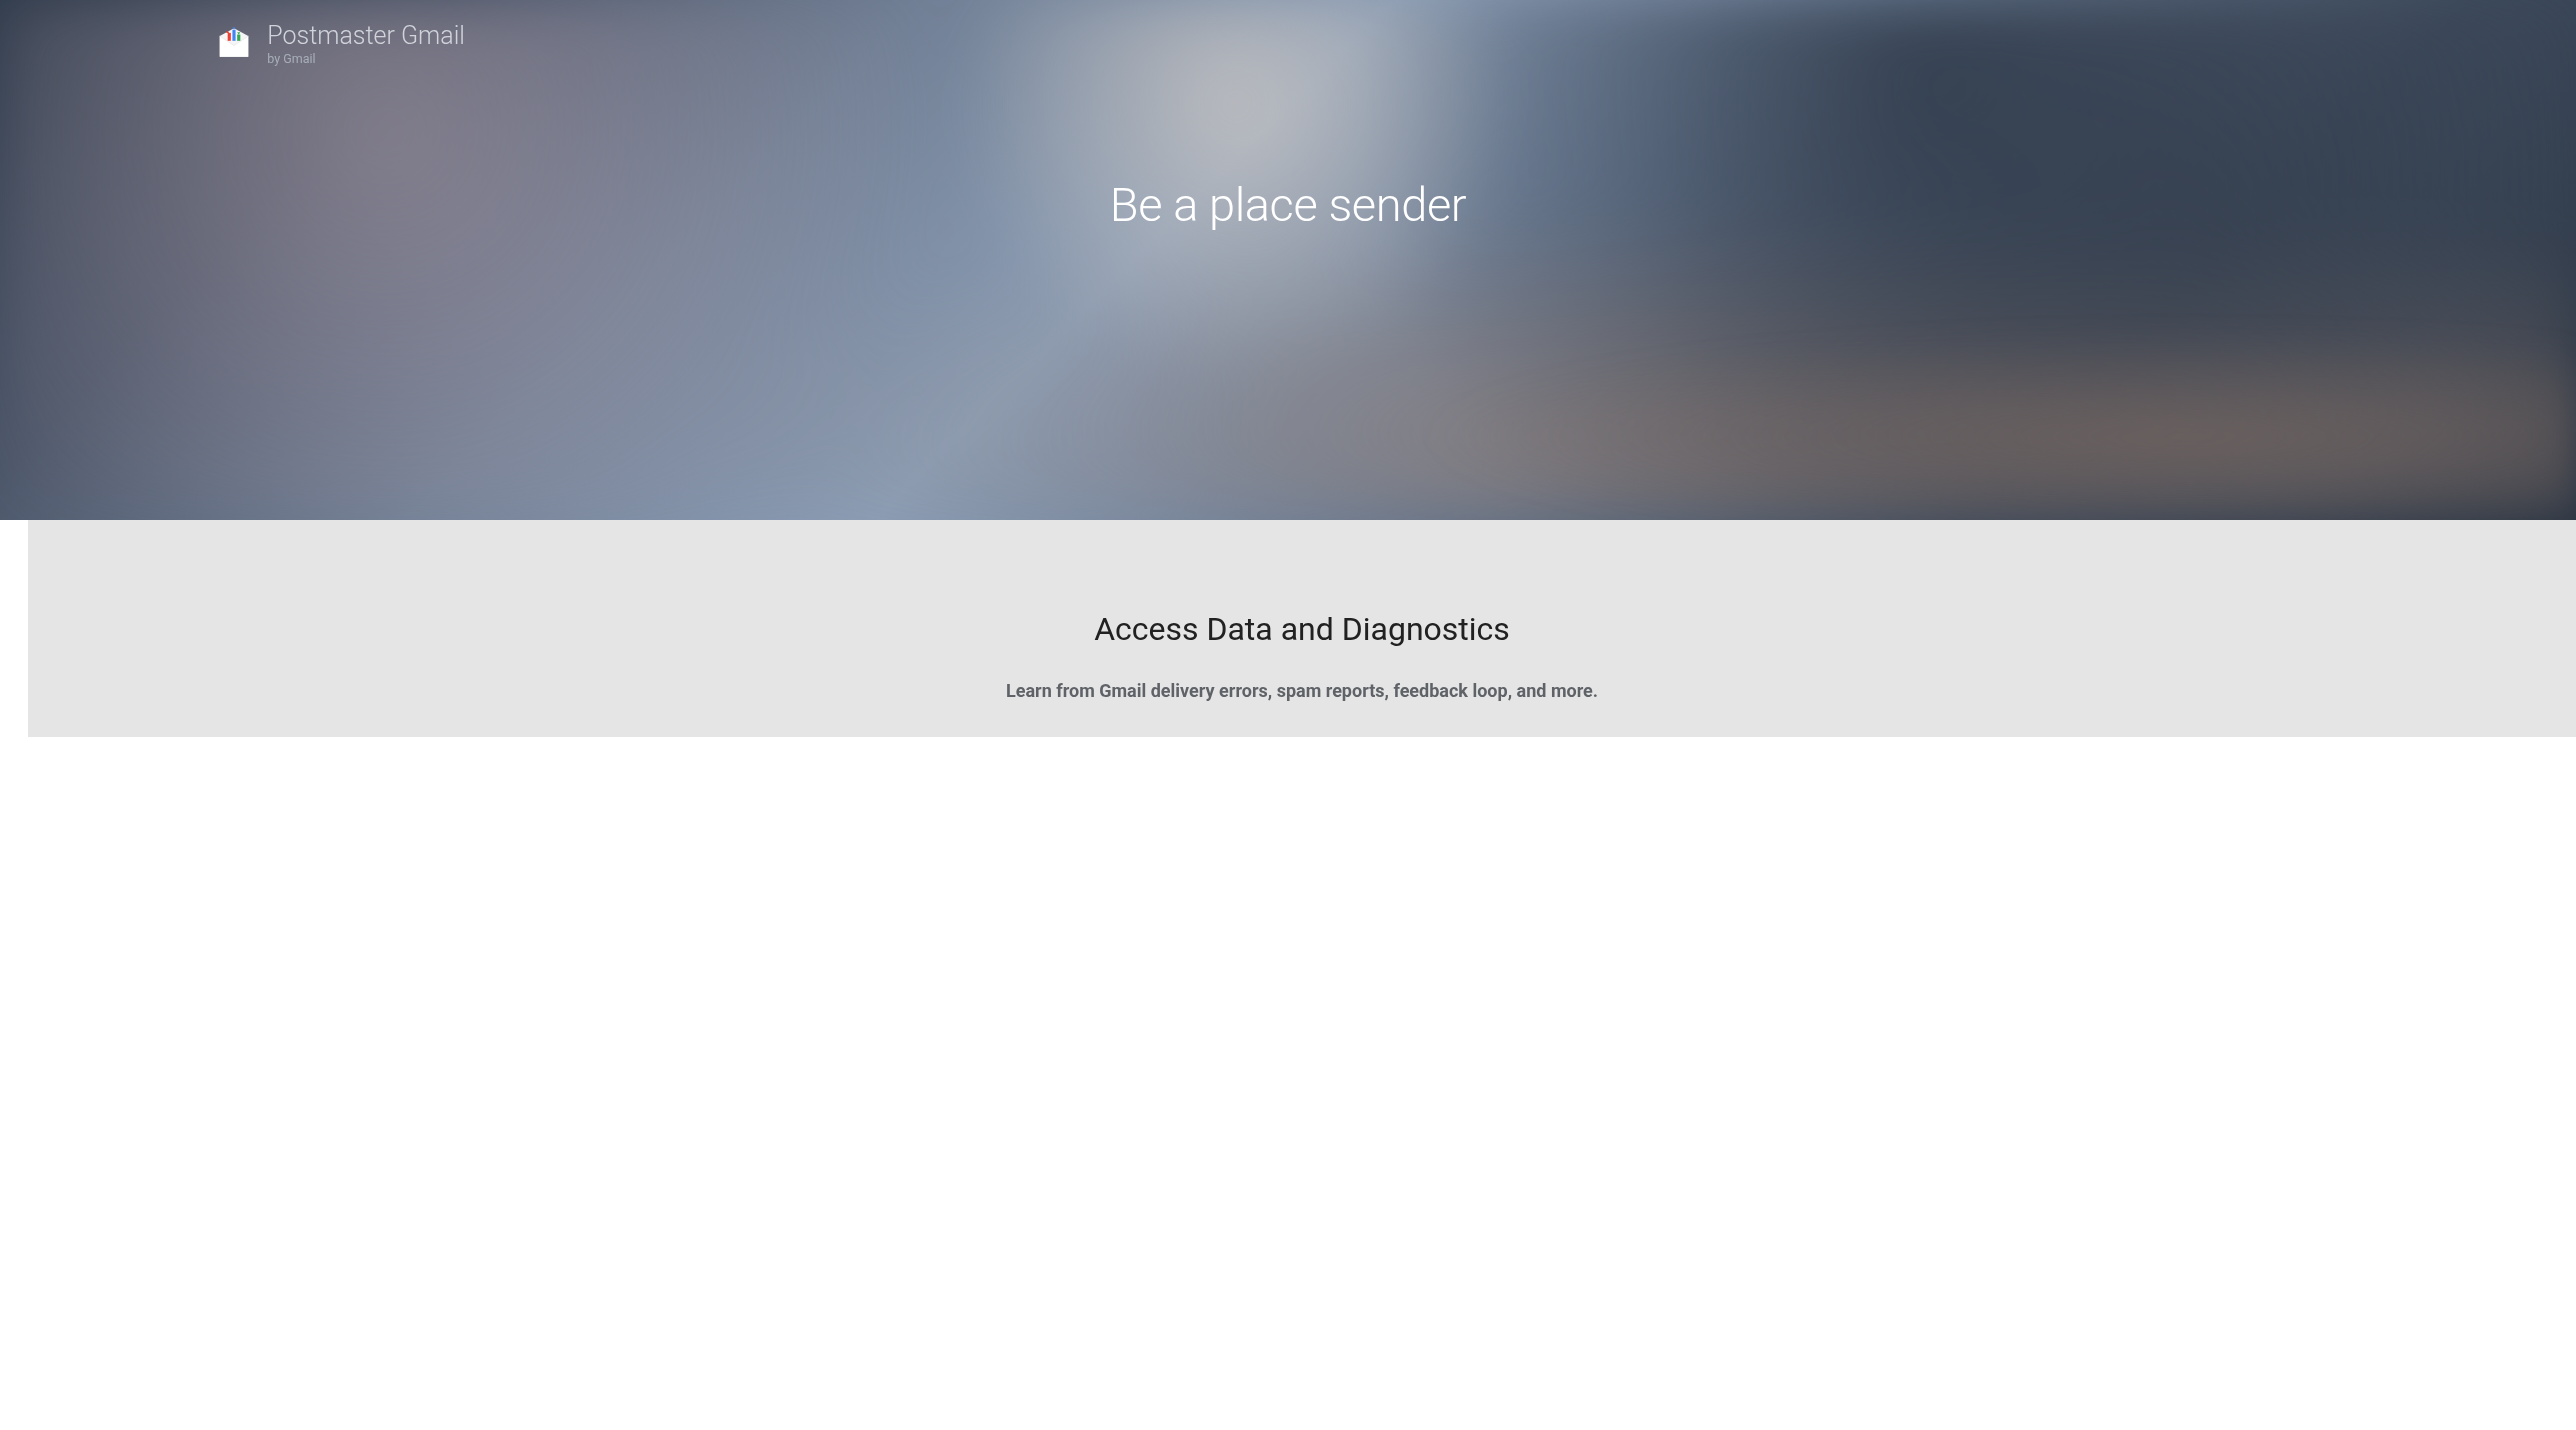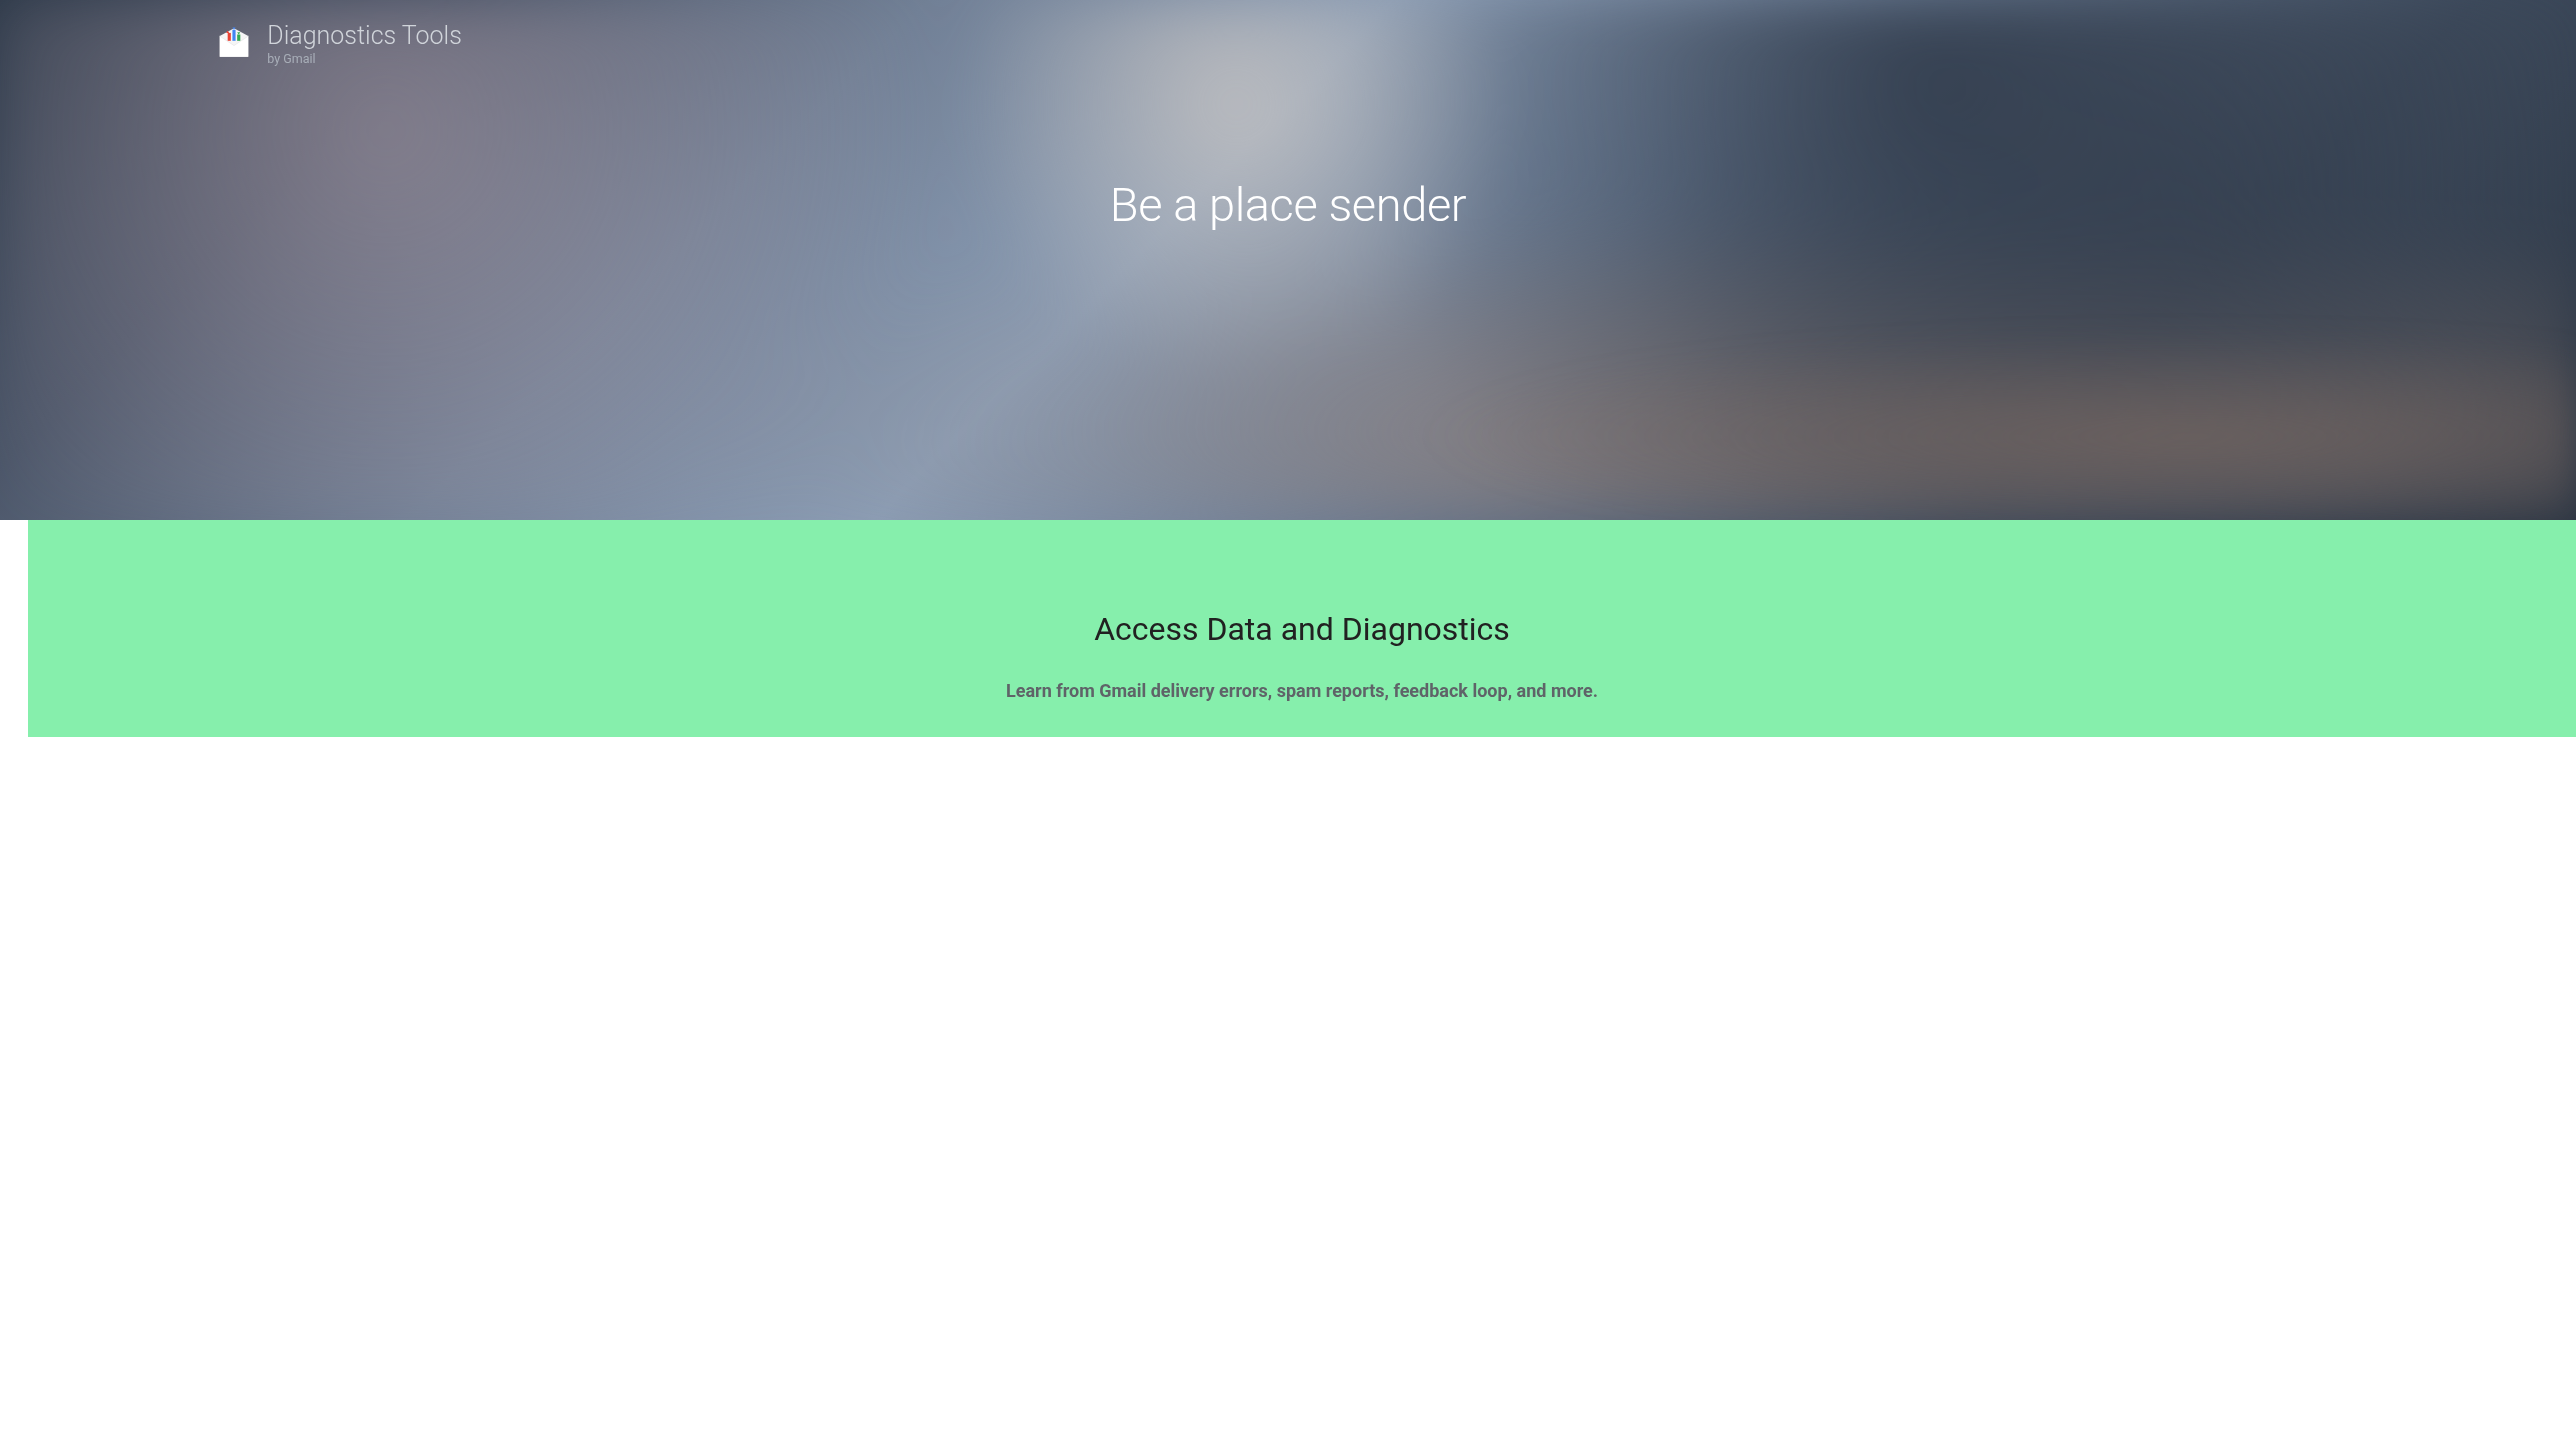--- a/index.html
+++ b/index.html
@@ -126,21 +126,21 @@
       color: #ffffff;
       border: none;
       padding: 10.8px 20px;
       font-size: 13.4px;
       font-weight: 400;
       cursor: pointer;
       font-family: inherit;
       box-shadow: 0 0.9px 2.7px rgba(0,0,0,0.2);
     }
     .section {
-      background: #86efac;
+      background: #e5e5e5;
       text-align: center;
       padding: 90px 36px 36px;
       margin-left: 28px;
     }
     .section-title {
       font-size: 32px;
       font-weight: 400;
       color: #212121;
     }
     .section-subtitle {
@@ -162,21 +162,21 @@
         <path d="M 6 14 L 24 26 L 42 14" fill="none" stroke="#e8e8e8" stroke-width="1"></path>
         <path d="M 16 20 L 16 10 L 20 10 L 20 20" fill="#ea4335"></path>
         <path d="M 22 20 L 22 6 L 26 6 L 26 20" fill="#4285f4"></path>
         <path d="M 28 20 L 28 12 L 32 12 L 32 20" fill="#34a853"></path>
         <path d="M 18 10 L 16 7 L 14 10 Z" fill="#ea4335"></path>
         <path d="M 24 6 L 22 3 L 26 3 Z" fill="#4285f4"></path>
         <path d="M 30 12 L 28 9 L 32 9 Z" fill="#34a853"></path>
       </svg>
     </div>
     <div class="logo-text">
-      <div class="product-name">Diagnostics Tools</div>
+      <div class="product-name">Postmaster Gmail</div>
       <div class="product-tagline">by Gmail</div>
     </div>
   </div>
 
   <div class="hero-content">
     <h1 class="hero-title">Be a place sender</h1>
   </div>
 </div>
 
 <div class="section">

